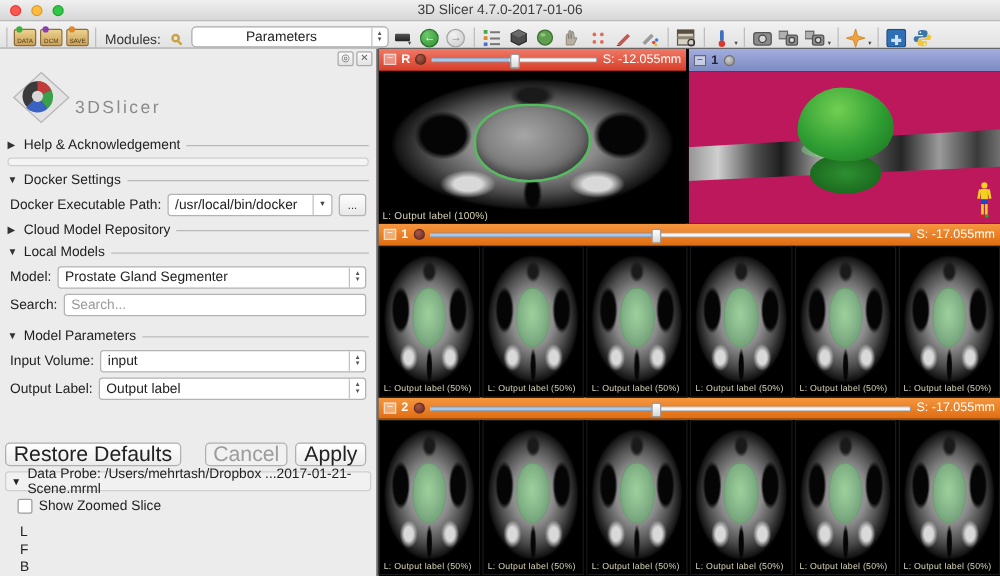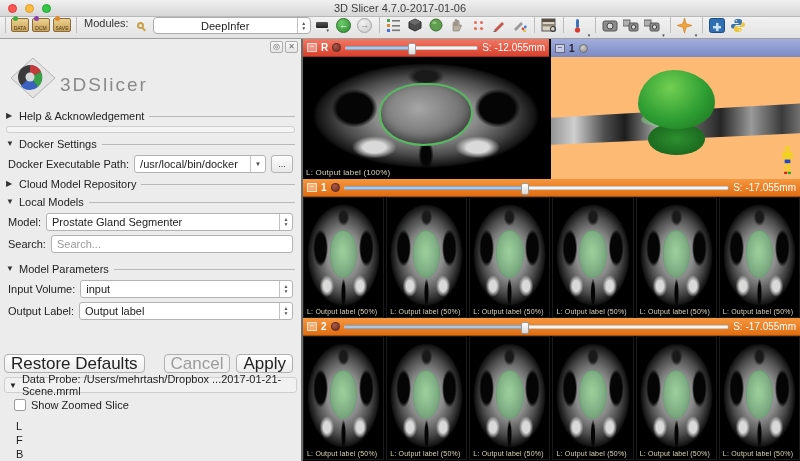--- a/index.html
+++ b/index.html
@@ -11,21 +11,21 @@
     display:flex; align-items:center; position:relative; }
   .lights { display:flex; gap:8px; margin-left:8px; }
   .light { width:9px; height:9px; border-radius:50%; }
   .light.red { background:#fc5753; border:1px solid #df3d38; }
   .light.yellow { background:#fdbc40; border:1px solid #de9b27; }
   .light.green { background:#33c748; border:1px solid #1ea631; }
   #win-title { position:absolute; left:0; right:0; text-align:center; font-size:11px; color:#3c3c3c; }
 
   
   #toolbar { height:22px; background:linear-gradient(#f2f2f2,#e2e2e2); border-bottom:1px solid #9f9f9f;
-    display:flex; align-items:flex-start; padding:0 3px; gap:3px; }
+    display:flex; align-items:flex-end; padding:0 3px; gap:3px; }
   .tsep { width:1px; height:16px; background:#bdbdbd; margin:0 2px; }
   .ticon { width:18px; height:16px; display:flex; align-items:center; justify-content:center; position:relative; flex:0 0 auto; }
   .folder { width:19px; height:14px; background:linear-gradient(#ecd28f,#c9a159); border:1px solid #8a6d3b; border-radius:2px;
     font-size:5px; color:#4d3b1b; display:flex; align-items:flex-end; justify-content:center; position:relative; }
   .folder i { position:absolute; top:-3px; left:1px; width:5px; height:5px; border-radius:50%; font-style:normal; }
   .dot-green { background:#3fae3f; } .dot-purple { background:#8b3fae; } .dot-orange { background:#e0872a; }
   #modules-label { font-size:11px; color:#333; margin-left:2px; }
   .loupe { width:7px; height:7px; border:2px solid #c9a24b; border-radius:50%; position:relative; }
   .loupe:after { content:''; position:absolute; width:5px; height:2px; background:#c9a24b; transform:rotate(45deg); right:-4px; bottom:-3px; }
   #module-combo { width:158px; height:17px; background:#fff; border:1px solid #ababab; border-radius:4px;
@@ -44,21 +44,21 @@
   
   #main { display:flex; height:422px; }
   #module-panel { width:303px; background:#ececec; border-right:2px solid #6b6b6b; display:flex; flex-direction:column; font-size:11px; color:#222; overflow:hidden; }
   #views { flex:1; background:#000; display:flex; flex-direction:column; }
 
   
   .panel-top { display:flex; justify-content:flex-end; gap:2px; padding:2px 3px 0 0; }
   .pbtn { width:13px; height:12px; border:1px solid #ababab; border-radius:2px; background:linear-gradient(#fbfbfb,#e3e3e3);
     font-size:8px; line-height:10px; text-align:center; color:#666; }
   .logo-row { display:flex; align-items:center; gap:4px; padding:4px 0 6px 10px; }
-  .logo-text { font-size:19px; color:#8a8a8a; letter-spacing:2px;margin-top:13px; }
+  .logo-text { font-size:14px; color:#8a8a8a; letter-spacing:2px;margin-top:13px; }
   .sec { display:flex; align-items:center; gap:5px; margin:3px 6px 0 6px; height:15px; }
   .sec .arr { font-size:8px; color:#333; width:8px; }
   .sec .t { white-space:nowrap; color:#222; }
   .sec .rule { flex:1; border-top:1px solid #b9b9b9; margin-top:1px; }
   .empty-strip { height:7px; border:1px solid #cfcfcf; border-radius:3px; background:#f4f4f4; margin:3px 6px 0 6px; }
   .frow { display:flex; align-items:center; gap:5px; margin:4px 8px 0 8px; }
   .frow .lbl { white-space:nowrap; }
   .combo, .tinput { flex:1; height:18px; background:#fff; border:1px solid #b3b3b3; border-radius:3px;
     display:flex; align-items:center; padding-left:5px; font-size:11px; color:#222; min-width:0; }
   .tinput { font-family:"Liberation Sans", sans-serif; }
@@ -90,21 +90,21 @@
   .pinicon { width:9px; height:9px; border-radius:50%; background:radial-gradient(circle at 35% 30%, #a85a4a, #6b2a1e); border:1px solid #55201688; }
   .gearicon { width:9px; height:9px; border-radius:50%; background:radial-gradient(circle at 40% 35%, #cfcfcf, #8a8a8a); border:1px solid #707070; }
   .slider { flex:1; height:4px; border-radius:2px; position:relative; background:linear-gradient(to right,#a9c7e9 0 47%, #f4f4f4 47%); border:1px solid rgba(0,0,0,.18); }
   .slider .handle { position:absolute; top:-4px; width:8px; height:12px; background:linear-gradient(#fff,#d8d8d8); border:1px solid #9a9a9a; border-radius:2px; }
   .offset { font-size:10px; color:#fff; white-space:nowrap; }
 
   
   .row-top { height:140px; display:flex; gap:2px; background:#000; }
   .pane { position:relative; display:flex; flex-direction:column; overflow:hidden; }
   #red-pane { width:246px; } #td-pane { flex:1; }
-  .body { position:relative; flex:1; background:#fdba74; overflow:hidden; }
+  .body { position:relative; flex:1; background:#be185d; overflow:hidden; }
 
   .mri { position:absolute; inset:0; overflow:hidden;
     background:
       radial-gradient(ellipse 13% 22% at 21% 42%, #050505 0 55%, transparent 72%),
       radial-gradient(ellipse 13% 22% at 79% 42%, #050505 0 55%, transparent 72%),
       radial-gradient(ellipse 13% 13% at 29% 74%, #d9d9d9 0 35%, transparent 70%),
       radial-gradient(ellipse 13% 13% at 71% 74%, #d9d9d9 0 35%, transparent 70%),
       radial-gradient(ellipse 4% 16% at 50% 80%, #050505 0 50%, transparent 78%),
       radial-gradient(ellipse 10% 10% at 50% 16%, #1a1a1a 0 45%, transparent 75%),
       radial-gradient(ellipse 46% 43% at 50% 48%, #b4b4b4 0%, #8c8c8c 45%, #4c4c4c 75%, #141414 96%, #000 100%),
@@ -171,21 +171,21 @@
           <i class="dot-orange"></i>
           <span>SAVE</span>
         </span>
       </span>
     <span class="tsep"></span>
     <span id="modules-label">Modules:</span>
     <span class="ticon">
         <span class="loupe"></span>
       </span>
     <span id="module-combo">
-      <span class="txt">DeepInfer</span>
+      <span class="txt">Parameters</span>
       <span class="spin">▲<br>▼</span>
     </span>
     <span class="ticon">
         <span class="histbar"></span>
         <span class="mini-drop">▾</span>
       </span>
     <span class="ticon">
         <span class="navcirc back">←</span>
       </span>
     <span class="ticon">

